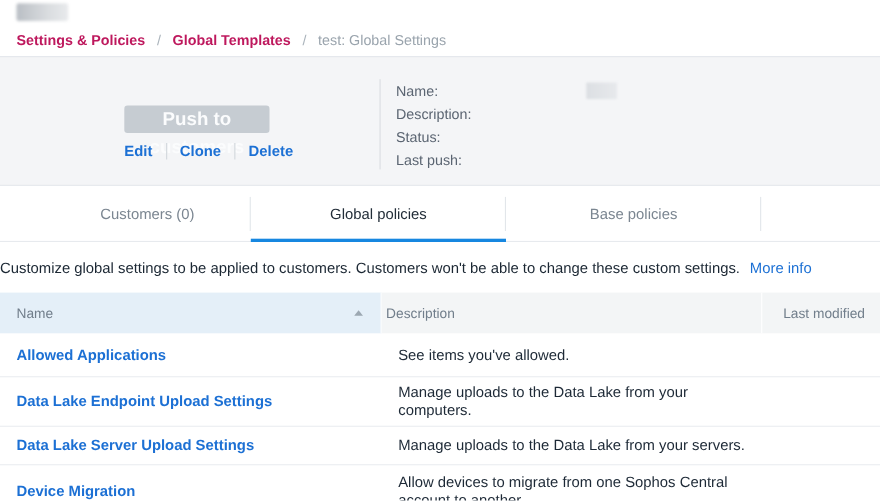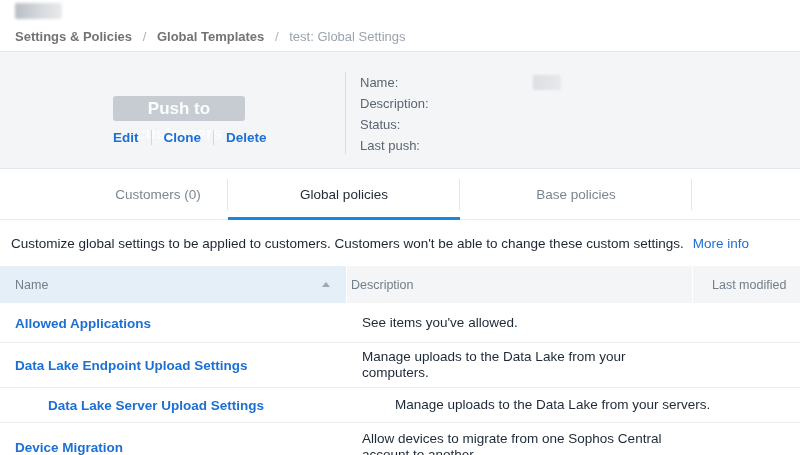--- a/index.html
+++ b/index.html
@@ -18,21 +18,21 @@
     position:absolute; left:15px; top:3px; width:47px; height:16px;
     background:linear-gradient(90deg,#b9bec4,#d9dcdf 60%,#e8eaec);
     filter:blur(1.5px); border-radius:2px;
   }
 
   
   .breadcrumb {
     position:absolute; left:15px; top:29px;
     font-size:13px; line-height:16px; white-space:nowrap;
   }
-  .crumb-link { color:#737373; font-weight:700; text-decoration:none; cursor:pointer; }
+  .crumb-link { color:#be185d; font-weight:700; text-decoration:none; cursor:pointer; }
   .crumb-sep { color:#aab3bb; margin:0 7px; font-weight:400; }
   .crumb-current { color:#9aa4ad; font-weight:400; }
 
   
   .panel {
     position:absolute; left:0; top:51px; width:800px; height:118px;
     background:#f4f5f7;
     border-top:1px solid #e4e7eb;
     border-bottom:1px solid #e4e7eb;
   }
@@ -69,21 +69,21 @@
     font-size:13.5px; color:#7b8691; cursor:pointer;
   }
   .tab.active { color:#222d38; }
   .tab-sep { position:absolute; top:10px; width:1px; height:31px; background:#e2e6ea; }
   .tab-underline {
     position:absolute; left:228px; bottom:-1px; width:232px; height:3px; background:#1787e0;
   }
 
   
   .infoline {
-    position:absolute; left:11px; top:236px; font-size:13.5px; color:#1b2733; white-space:nowrap;
+    position:absolute; left:0; top:236px; font-size:13.5px; color:#1b2733; white-space:nowrap;
   }
   .more-info { color:#1c70d4; text-decoration:none; cursor:pointer; margin-left:9px; }
 
   
   .table { position:absolute; left:0; top:266px; width:800px; }
   .thead { display:grid; grid-template-columns:347px 346px 107px; height:37px; }
   .th {
     background:#f3f5f6; color:#717e8b; font-size:12.5px;
     display:flex; align-items:center; position:relative; cursor:pointer;
     border-right:1px solid #ffffff;
@@ -94,21 +94,21 @@
   .th-mod  { padding-left:19px; border-right:none; }
   .sort-asc {
     position:absolute; right:16px; top:16px; width:0; height:0;
     border-left:4px solid transparent; border-right:4px solid transparent;
     border-bottom:5px solid #9ca8b2;
   }
   .tr {
     display:grid; grid-template-columns:347px 346px 107px;
     border-bottom:1px solid #eaedf0; align-items:center;
   }
-  .tr-1 { min-height:40px; } .tr-2 { min-height:34px; } .tr-3 { min-height:35px;padding-left:33px; } .tr-4 { min-height:47px; border-bottom:none; }
+  .tr-1 { min-height:40px; } .tr-2 { min-height:34px; } .tr-3 { min-height:35px; } .tr-4 { min-height:47px; border-bottom:none; }
   .cell-name { padding-left:15px; }
   .cell-name a { color:#1c70d4; font-weight:700; font-size:13.5px; text-decoration:none; cursor:pointer; }
   .cell-desc { padding:6px 6px 6px 15px; font-size:13.5px; color:#1d2936; line-height:16px; max-width:352px; }
   .cell-mod { padding-left:19px; font-size:13.5px; color:#1d2936; }
 </style>
 </head>
 <body>
 
 <div class="stage">
 
@@ -143,21 +143,21 @@
       <div class="meta-row">
         <span class="meta-label">Status:</span>
       </div>
       <div class="meta-row">
         <span class="meta-label">Last push:</span>
       </div>
     </div>
   </div>
 
   <div class="tabbar">
-    <div class="tab" style="left:0; width:268px;margin-left:24px;">Customers (0)</div>
+    <div class="tab" style="left:0; width:268px;">Customers (0)</div>
     <div class="tab active" style="left:228px; width:232px;">Global policies</div>
     <div class="tab" style="left:460px; width:232px;">Base policies</div>
     <div class="tab-sep" style="left:227px;"></div>
     <div class="tab-sep" style="left:459px;"></div>
     <div class="tab-sep" style="left:691px;"></div>
     <div class="tab-underline"></div>
   </div>
 
   <div class="infoline">
     <span>Customize global settings to be applied to customers. Customers won't be able to change these custom settings.</span><a class="more-info">More info</a>

